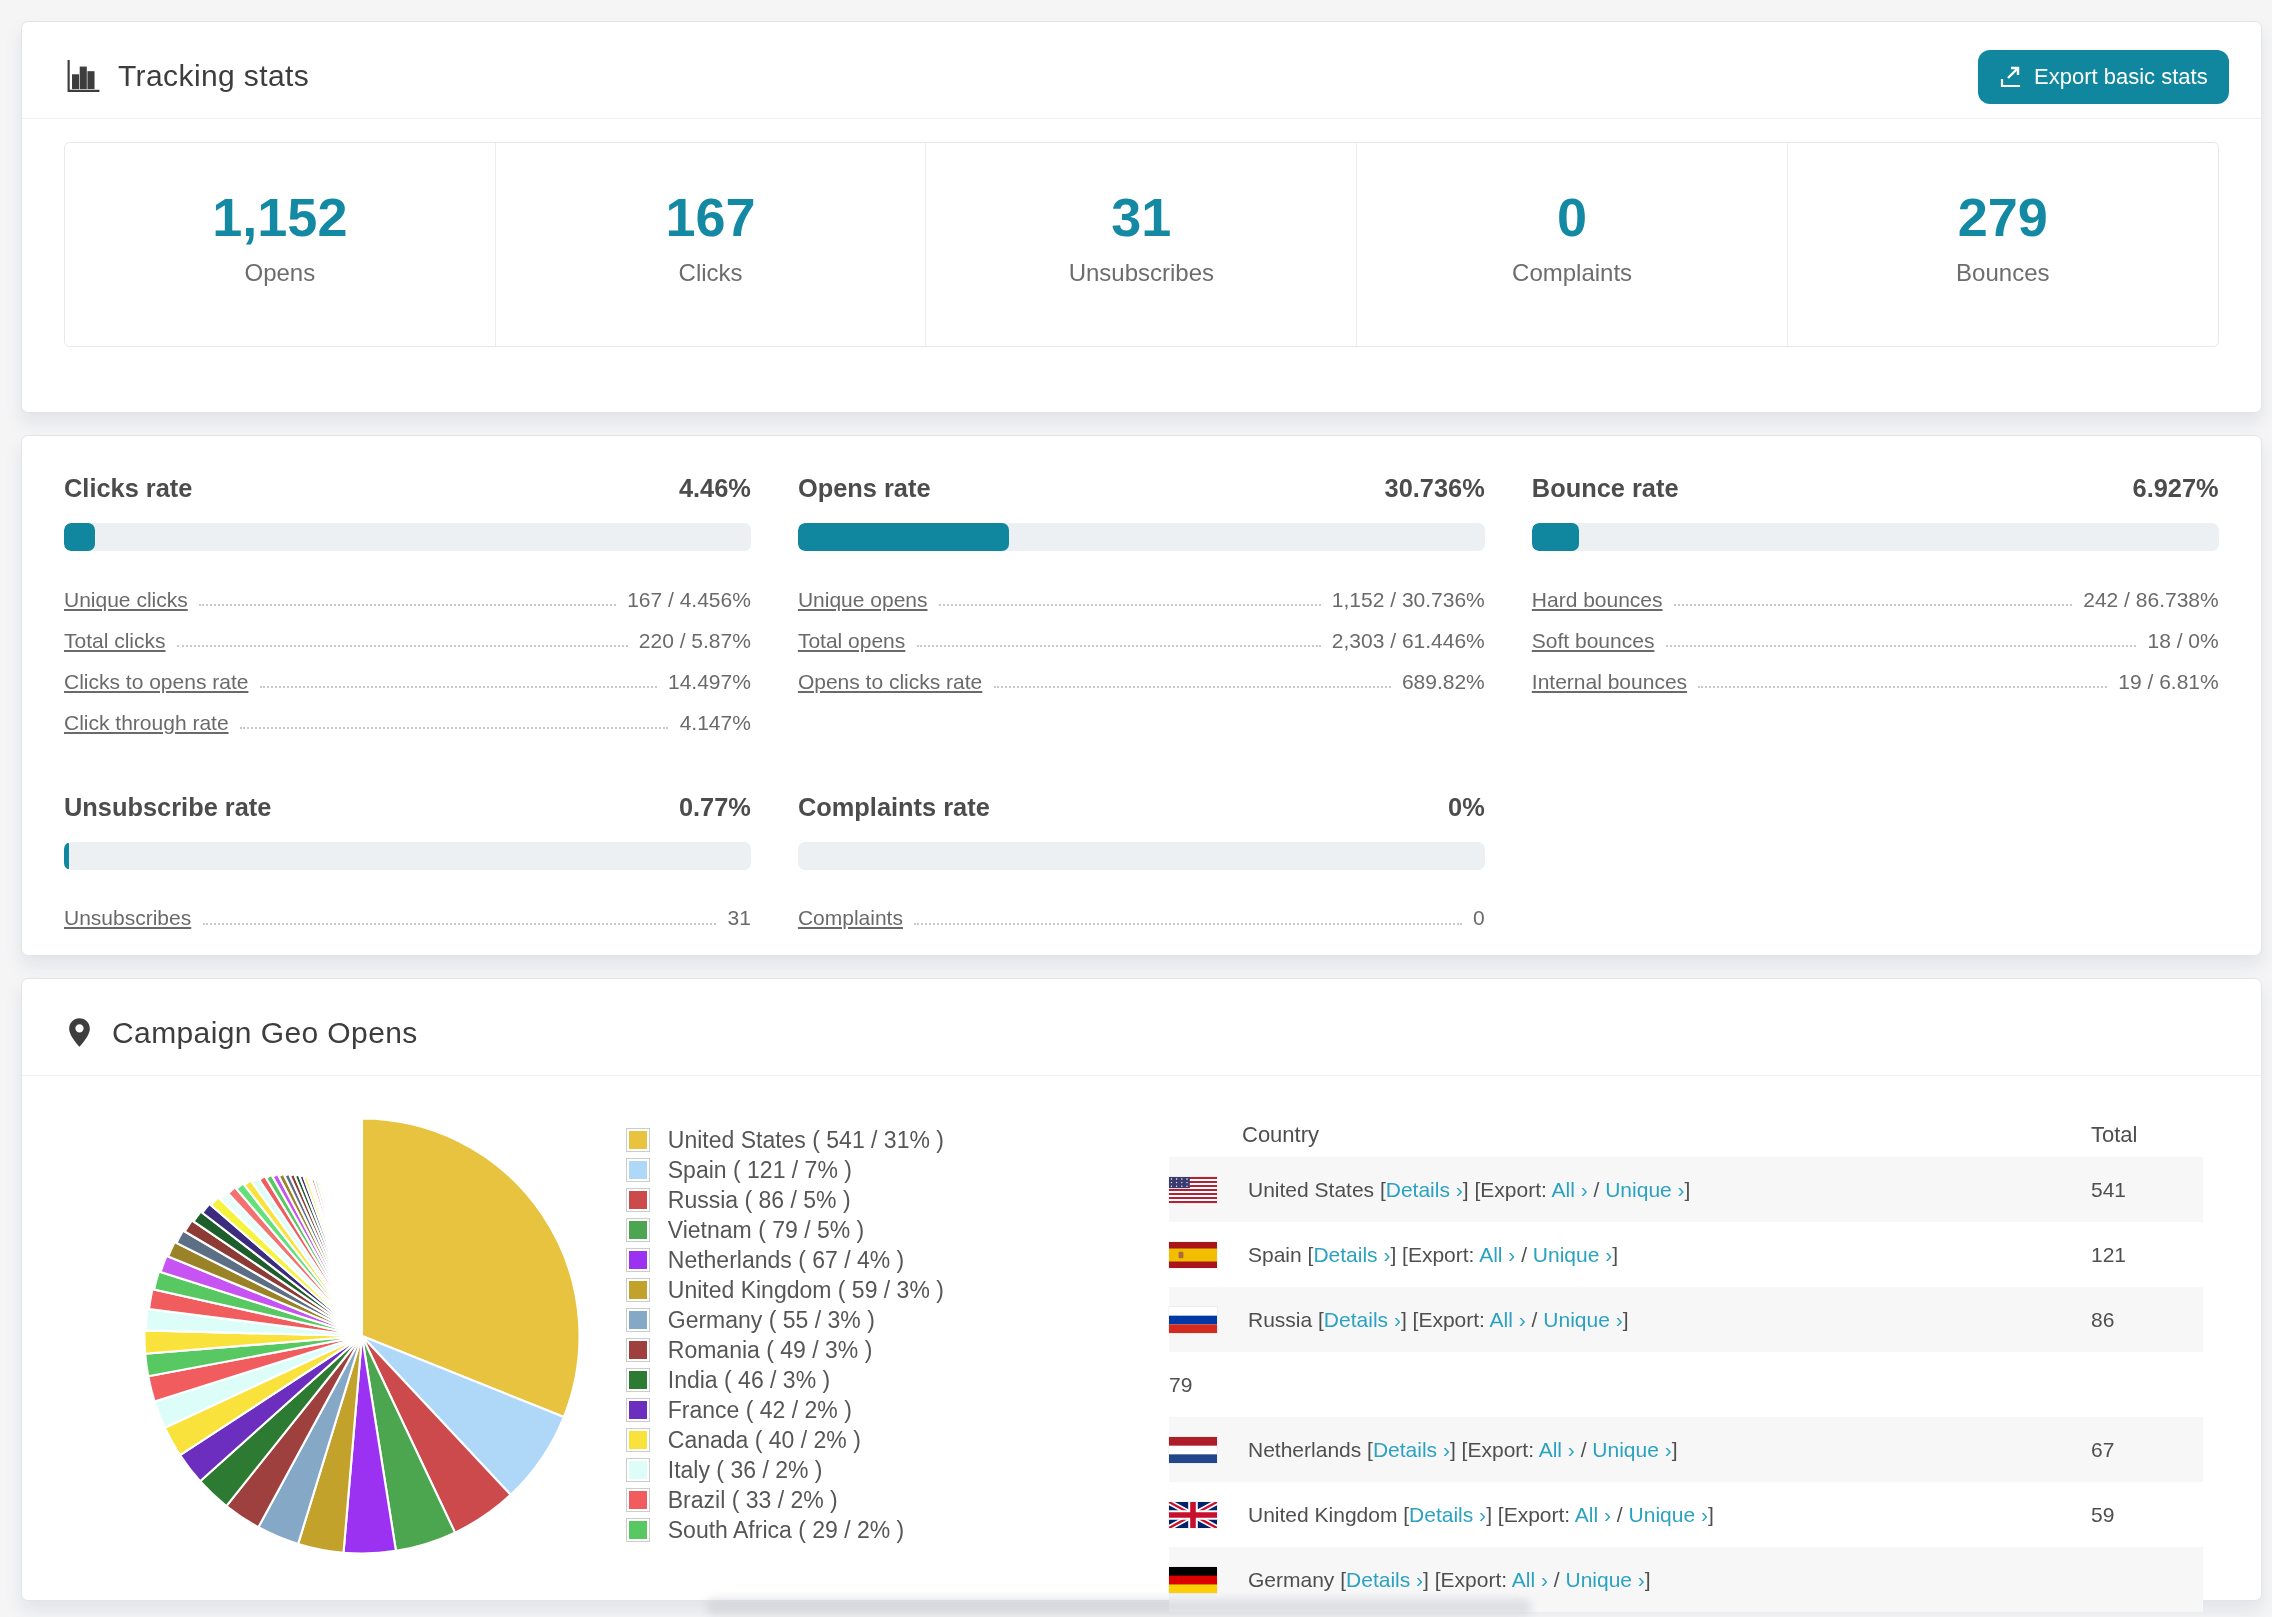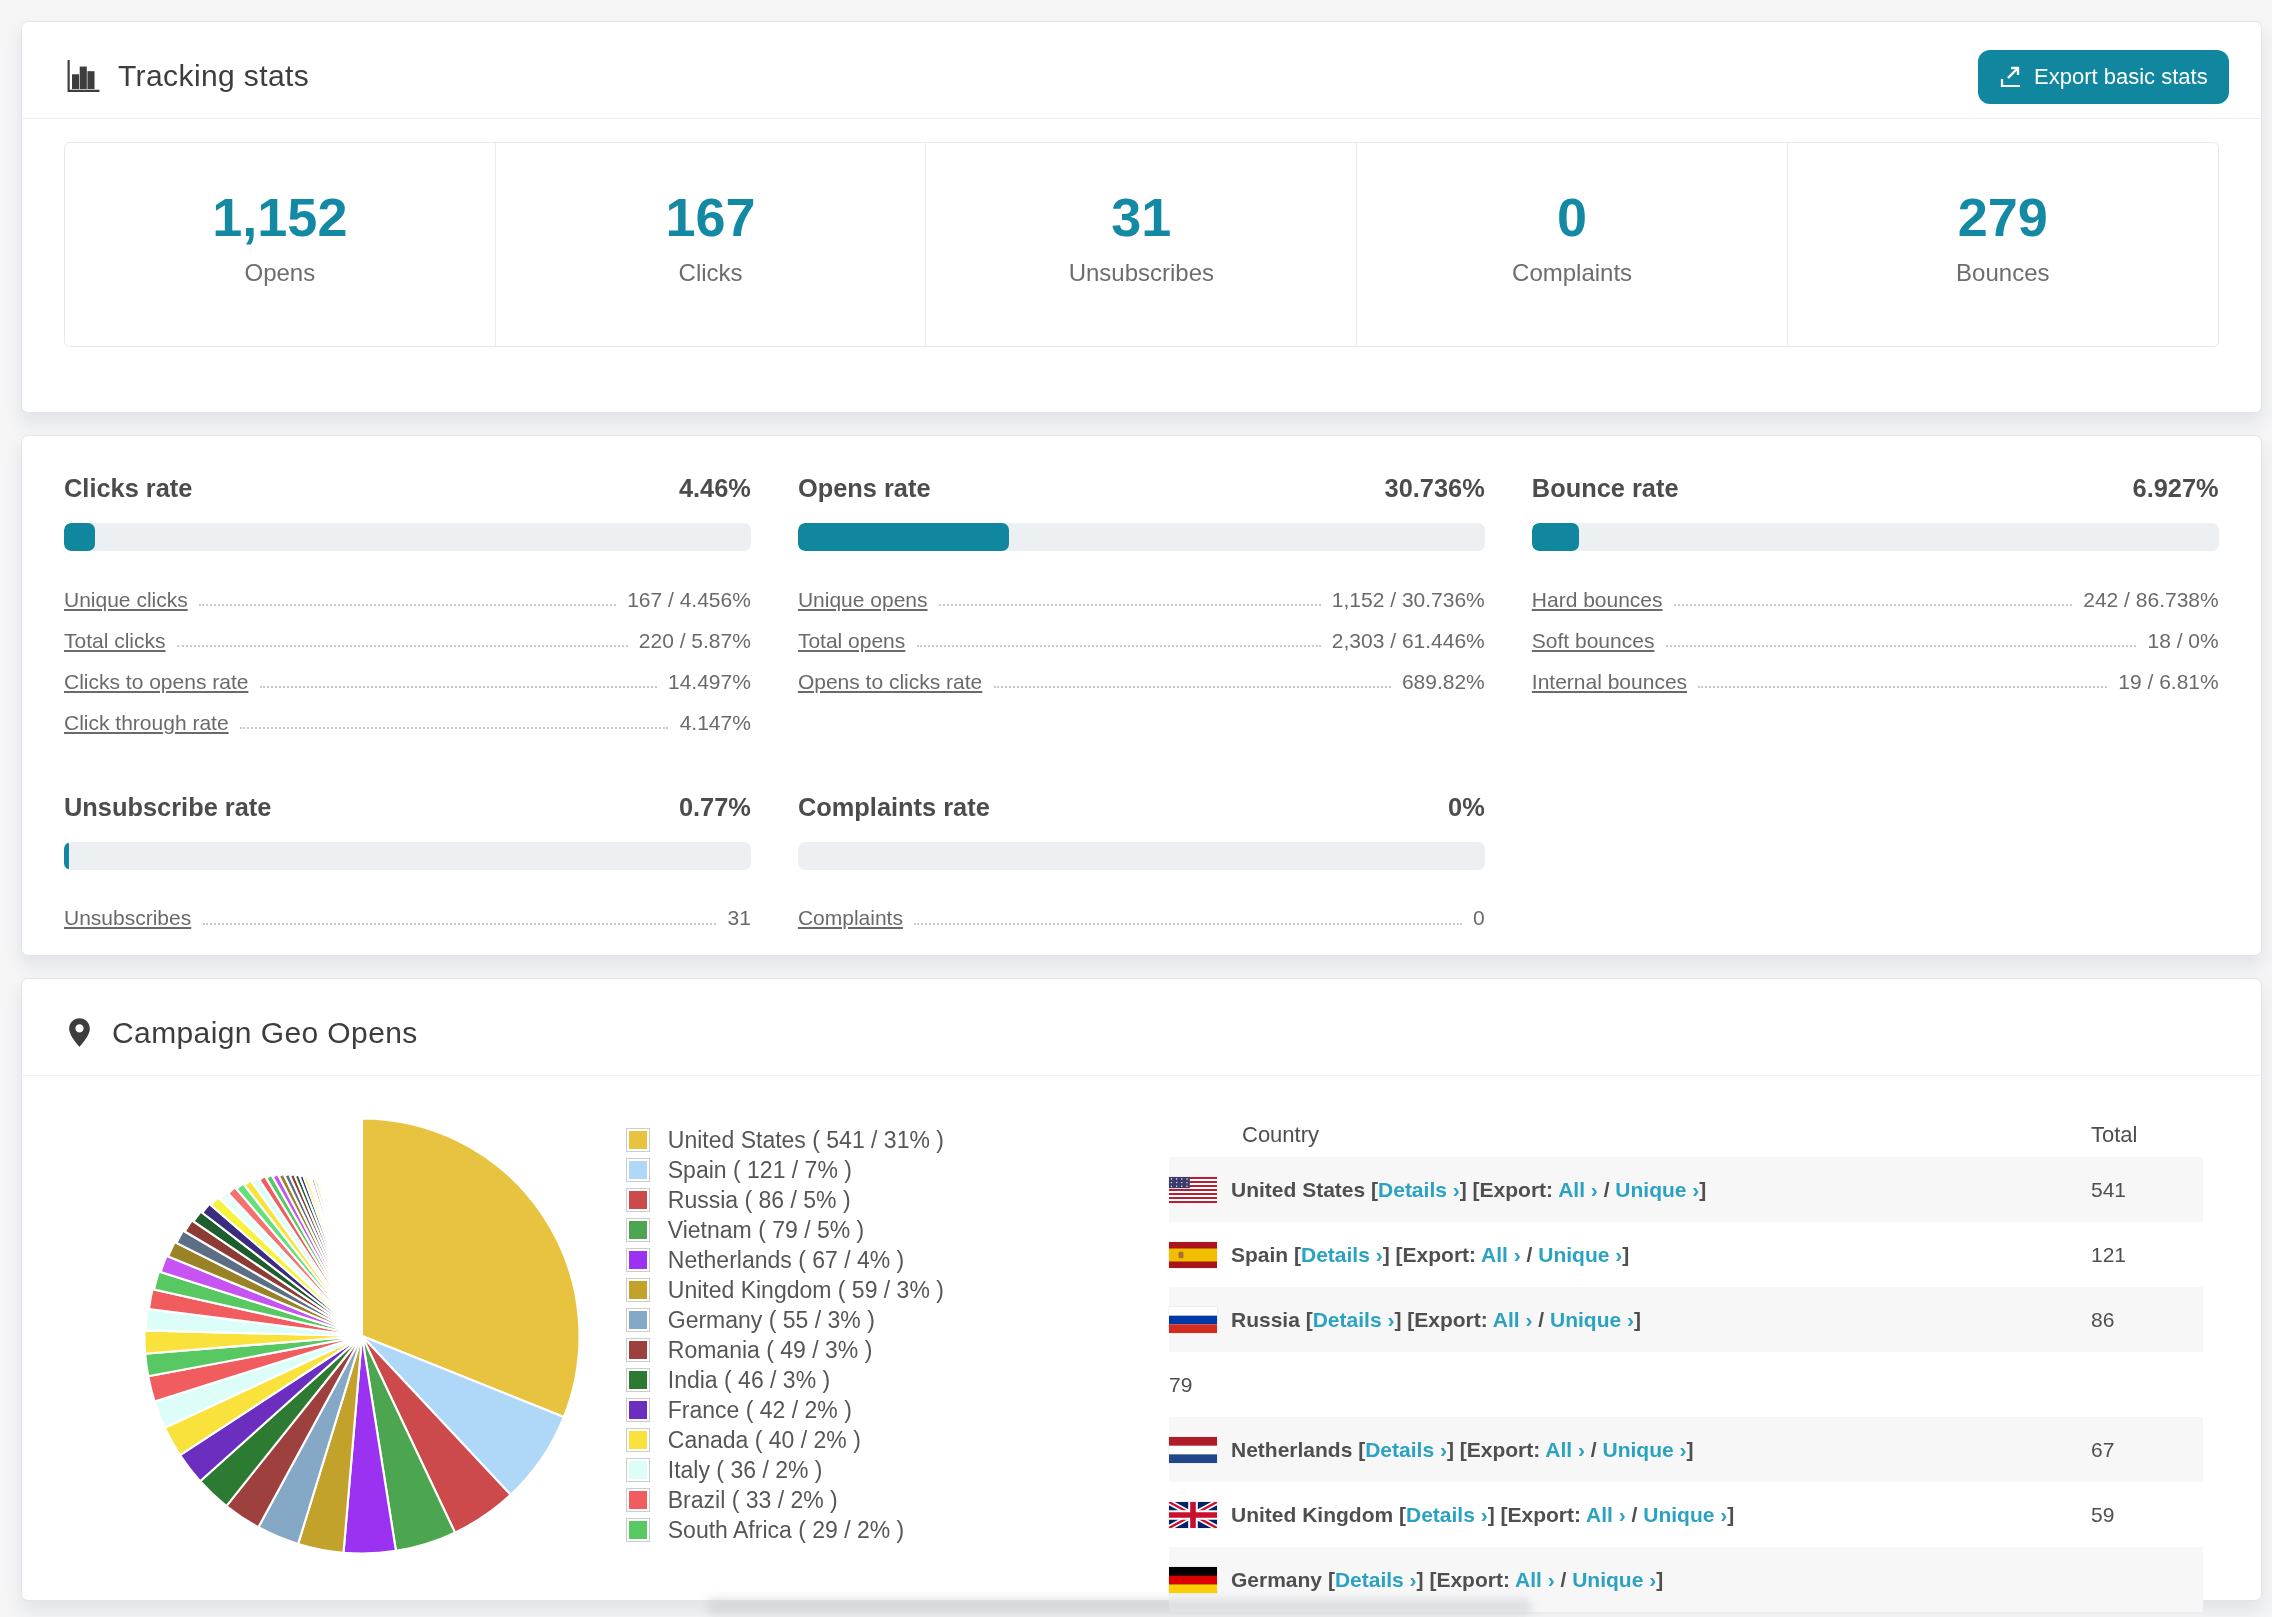--- a/index.html
+++ b/index.html
@@ -74,21 +74,21 @@
 
   .geo-table{position:absolute;left:1147px;top:36px;width:1034px;}
   .gt-header{display:flex;align-items:center;height:45px;font-size:22px;color:#4e4e4e;}
   .gt-header .c-country{flex:1;padding-left:73px;box-sizing:border-box;}
   .gt-header .c-total{width:112px;}
   .g-row{display:flex;align-items:center;height:65px;font-size:21px;color:#4f4f4f;}
   .g-row.striped{background:#f7f7f8;}
   .g-row .c-country{flex:1;display:flex;align-items:center;}
   .g-row .c-total{width:112px;}
   .flag{width:48px;height:26px;display:block;flex:0 0 auto;box-shadow:0 0 0 0.7px rgba(0,0,0,0.06);}
-  .cname{margin-left:14px;white-space:nowrap;font-weight:bold;}
+  .cname{margin-left:31px;white-space:nowrap;}
   .g-row a{color:#2aa2c0;text-decoration:none;cursor:pointer;}
   .pie-slice{cursor:pointer;}
 
   
   .bottom-scroll{
     position:absolute;left:706px;top:1599px;width:826px;height:15.5px;
     background:#c7cad0;opacity:0.55;border-radius:7.8px;filter:blur(5px);
   }
 </style>
 </head>

